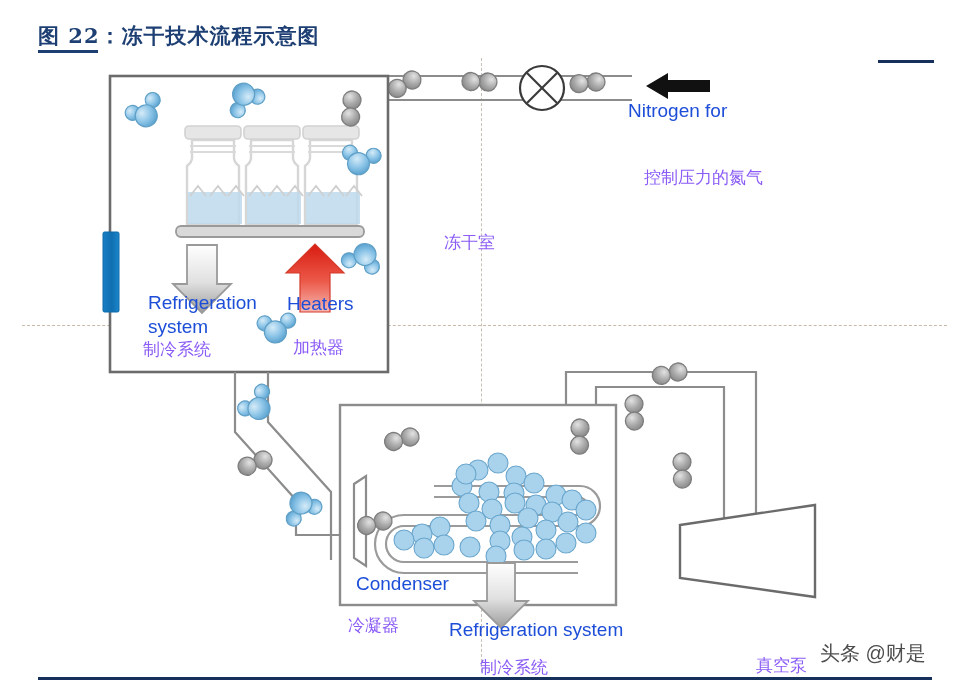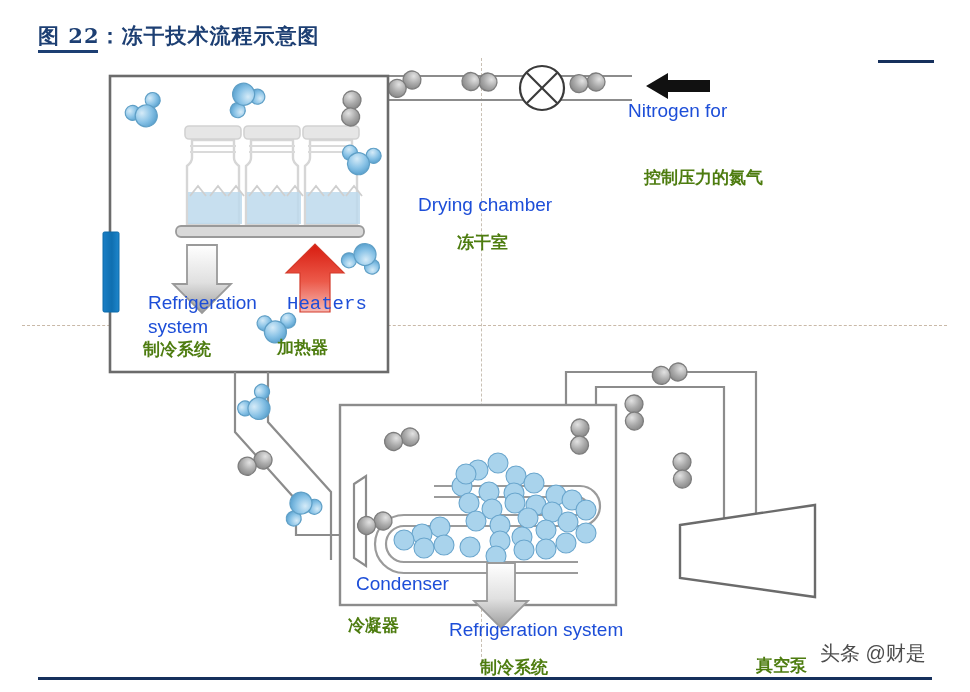--- a/index.html
+++ b/index.html
@@ -44,30 +44,30 @@
 
   
   svg#diagram{position:absolute;left:0;top:0;width:970px;height:692px;}
 
   
   .lbl{
     position:absolute;white-space:nowrap;
     font-family:"Liberation Sans","DejaVu Sans",sans-serif;
   }
   .lbl-en{color:#1d4ed8;font-size:19px;line-height:24px;}
-  .lbl-cn{color:#4d7c0f;font-size:17px;font-weight:bold;line-height:22px;}
+  .lbl-cn{color:#8b5cf6;font-size:17px;font-weight:normal;line-height:22px;}
 
   .l-nitrogen{left:628px;top:99px;}
   .l-nitrogen-cn{left:644px;top:167px;}
   .l-drying{left:418px;top:193px;}
-  .l-drying-cn{left:457px;top:232px;}
+  .l-drying-cn{left:444px;top:232px;}
   .l-refr1{left:148px;top:291px;width:120px;white-space:normal;}
   .l-refr1-cn{left:143px;top:339px;}
-  .l-heat{left:287px;top:292px;font-family:Liberation Mono, monospace;}
-  .l-heat-cn{left:277px;top:337px;}
+  .l-heat{left:287px;top:292px;}
+  .l-heat-cn{left:293px;top:337px;}
   .l-cond{left:356px;top:572px;}
   .l-cond-cn{left:348px;top:615px;}
   .l-refr2{left:449px;top:618px;}
   .l-refr2-cn{left:480px;top:657px;}
   .l-vac{left:718px;top:616px;}
   .l-vac-cn{left:756px;top:655px;}
 
   
   .watermark{
     position:absolute;left:820px;top:640px;
@@ -383,21 +383,20 @@
       <path d="M680 525 L815 505 L815 597 L680 578 Z" fill="#ffffff" stroke="#6b6b6b" stroke-width="2.4"></path>
     </g>
 
   </svg>
 
   <div class="lbl lbl-en l-nitrogen">
     <div>Nitrogen for</div>
   </div>
   <div class="lbl lbl-cn l-nitrogen-cn">控制压力的氮气</div>
 
-  <div class="lbl lbl-en l-drying">Drying chamber</div>
   <div class="lbl lbl-cn l-drying-cn">冻干室</div>
 
   <div class="lbl lbl-en l-refr1">Refrigeration system</div>
   <div class="lbl lbl-cn l-refr1-cn">制冷系统</div>
 
   <div class="lbl lbl-en l-heat">Heaters</div>
   <div class="lbl lbl-cn l-heat-cn">加热器</div>
 
   <div class="lbl lbl-en l-cond">Condenser</div>
   <div class="lbl lbl-cn l-cond-cn">冷凝器</div>

